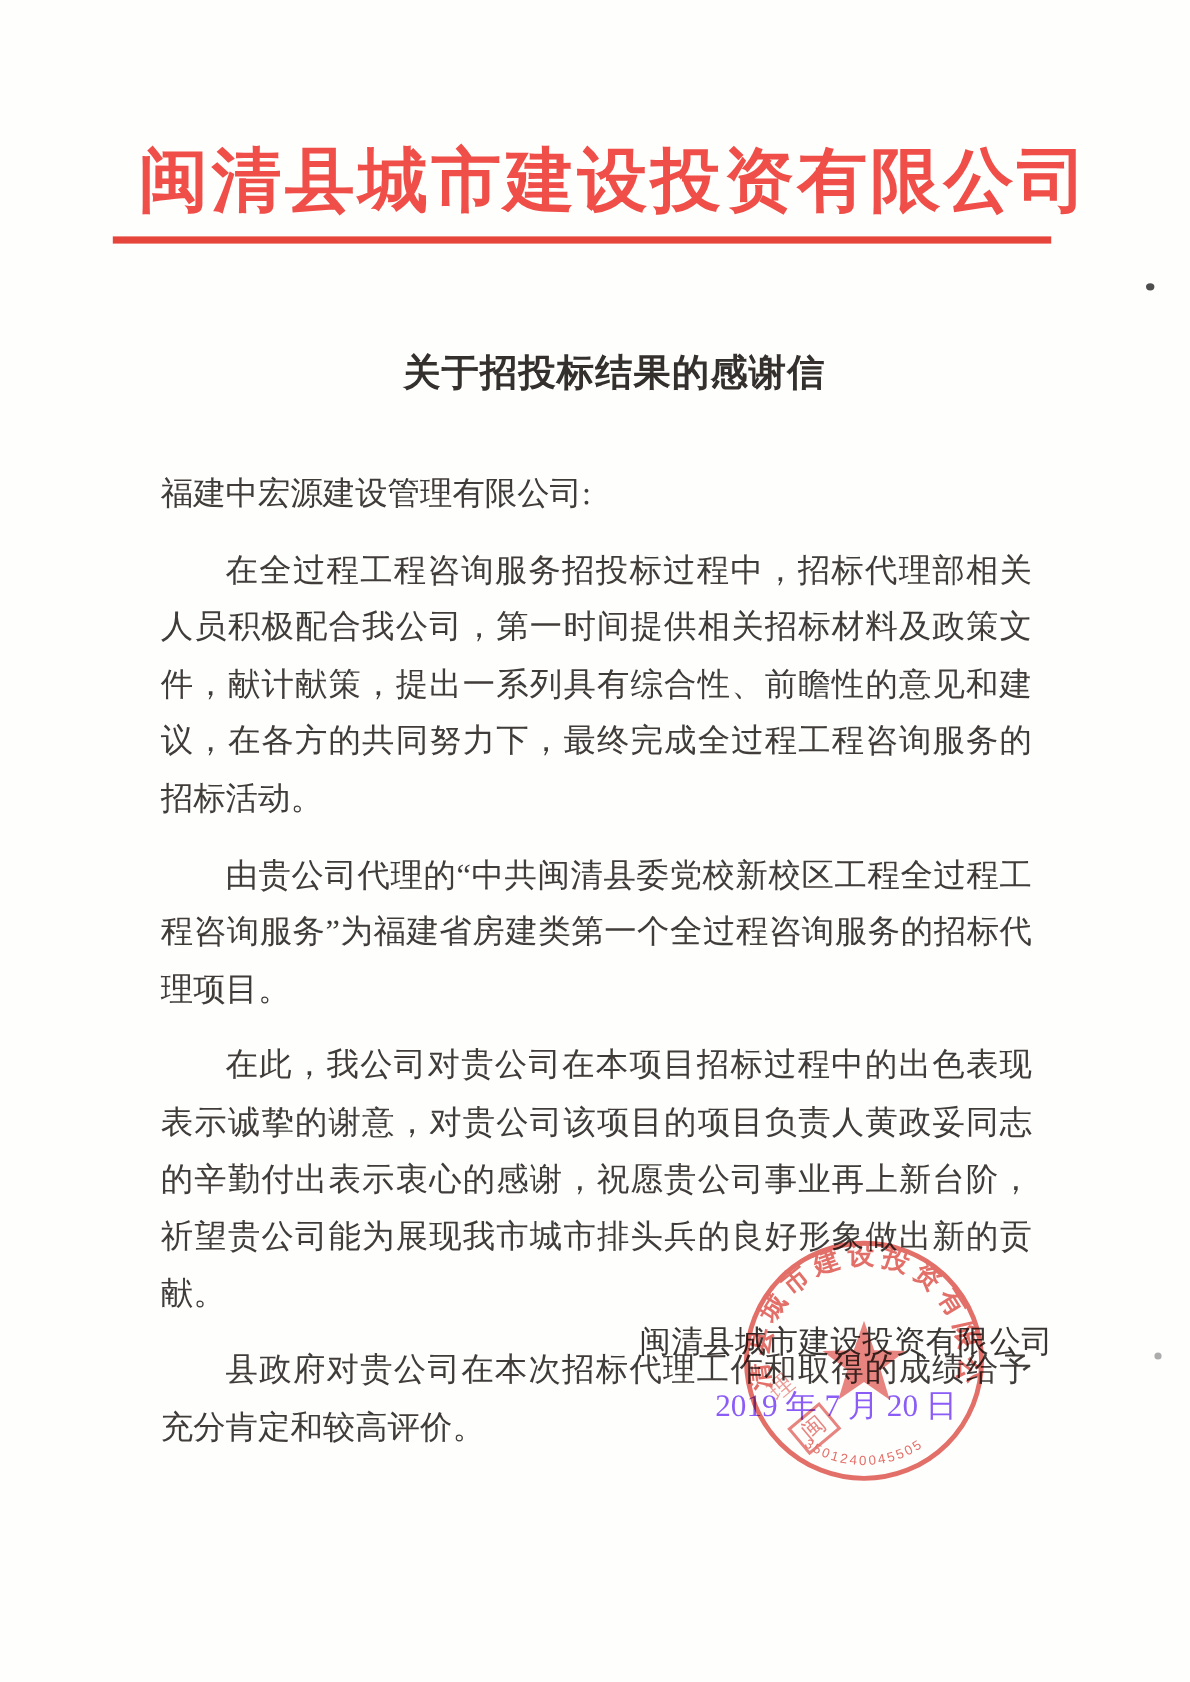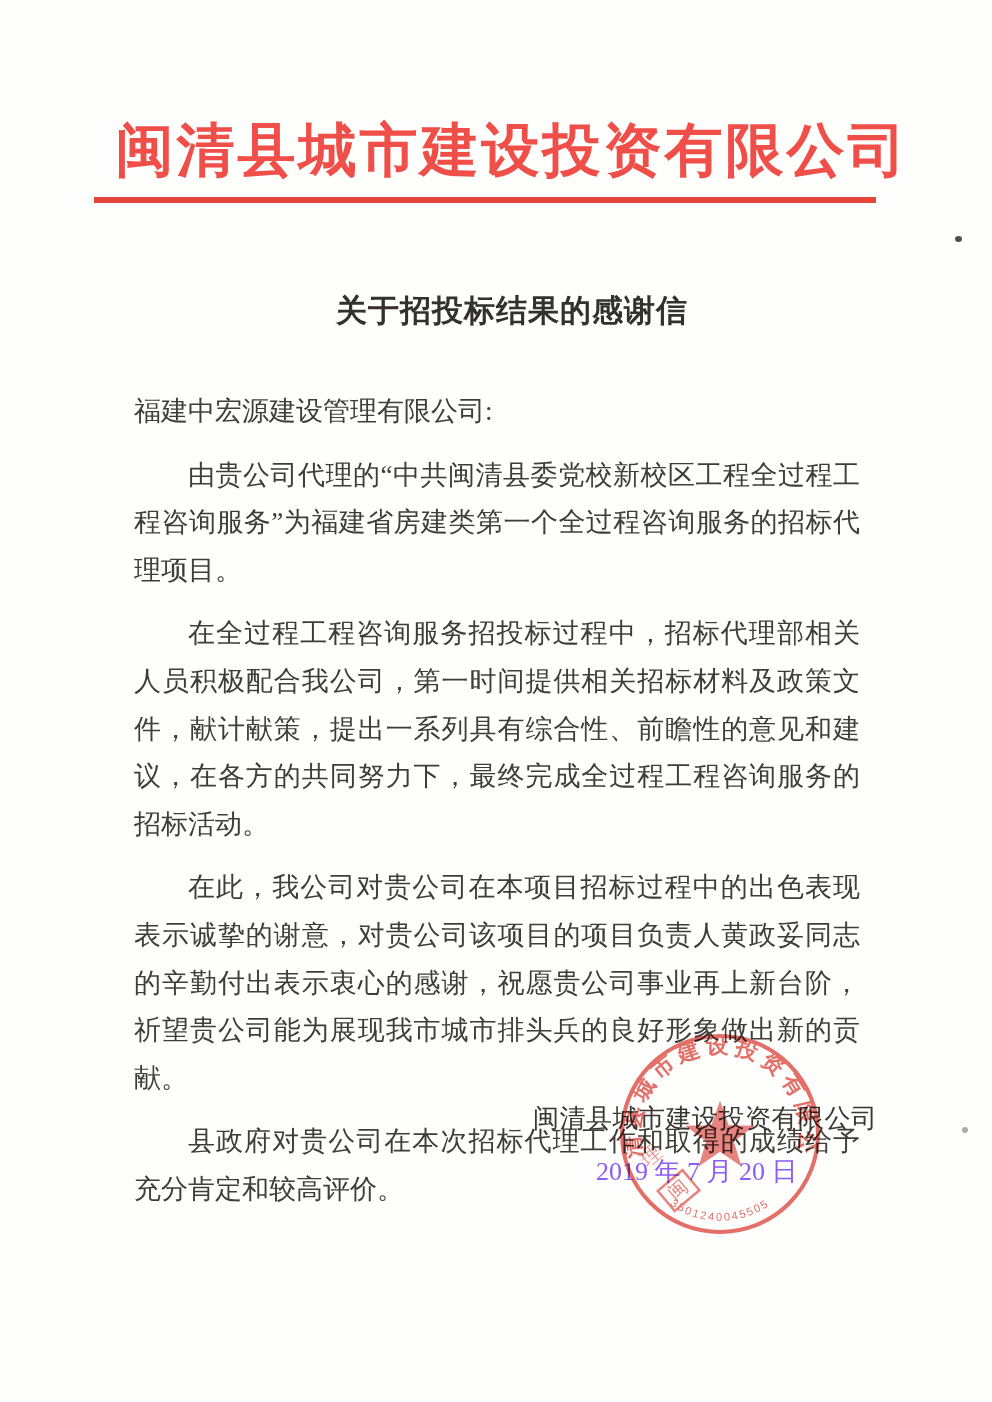--- a/index.html
+++ b/index.html
@@ -83,22 +83,22 @@
 
   <div class="letterhead">闽清县城市建设投资有限公司</div>
 
   <div class="red-rule"></div>
 
   <div class="doc-title">关于招投标结果的感谢信</div>
 
   <div class="letter-body">
     <p class="salutation">福建中宏源建设管理有限公司:</p>
     <div>
+        <p>在全过程工程咨询服务招投标过程中，招标代理部相关人员积极配合我公司，第一时间提供相关招标材料及政策文件，献计献策，提出一系列具有综合性、前瞻性的意见和建议，在各方的共同努力下，最终完成全过程工程咨询服务的招标活动。</p>
         <p>由贵公司代理的“中共闽清县委党校新校区工程全过程工程咨询服务”为福建省房建类第一个全过程咨询服务的招标代理项目。</p>
-        <p>在全过程工程咨询服务招投标过程中，招标代理部相关人员积极配合我公司，第一时间提供相关招标材料及政策文件，献计献策，提出一系列具有综合性、前瞻性的意见和建议，在各方的共同努力下，最终完成全过程工程咨询服务的招标活动。</p>
         <p>在此，我公司对贵公司在本项目招标过程中的出色表现表示诚挚的谢意，对贵公司该项目的项目负责人黄政妥同志的辛勤付出表示衷心的感谢，祝愿贵公司事业再上新台阶，祈望贵公司能为展现我市城市排头兵的良好形象做出新的贡献。</p>
         <p>县政府对贵公司在本次招标代理工作和取得的成绩给予充分肯定和较高评价。</p>
       </div>
   </div>
 
   <div class="sig-company">闽清县城市建设投资有限公司</div>
 
   <div class="sig-date">2019 年 7 月 20 日</div>
 
   <svg class="seal" viewBox="0 0 202 202" xmlns="http://www.w3.org/2000/svg">

